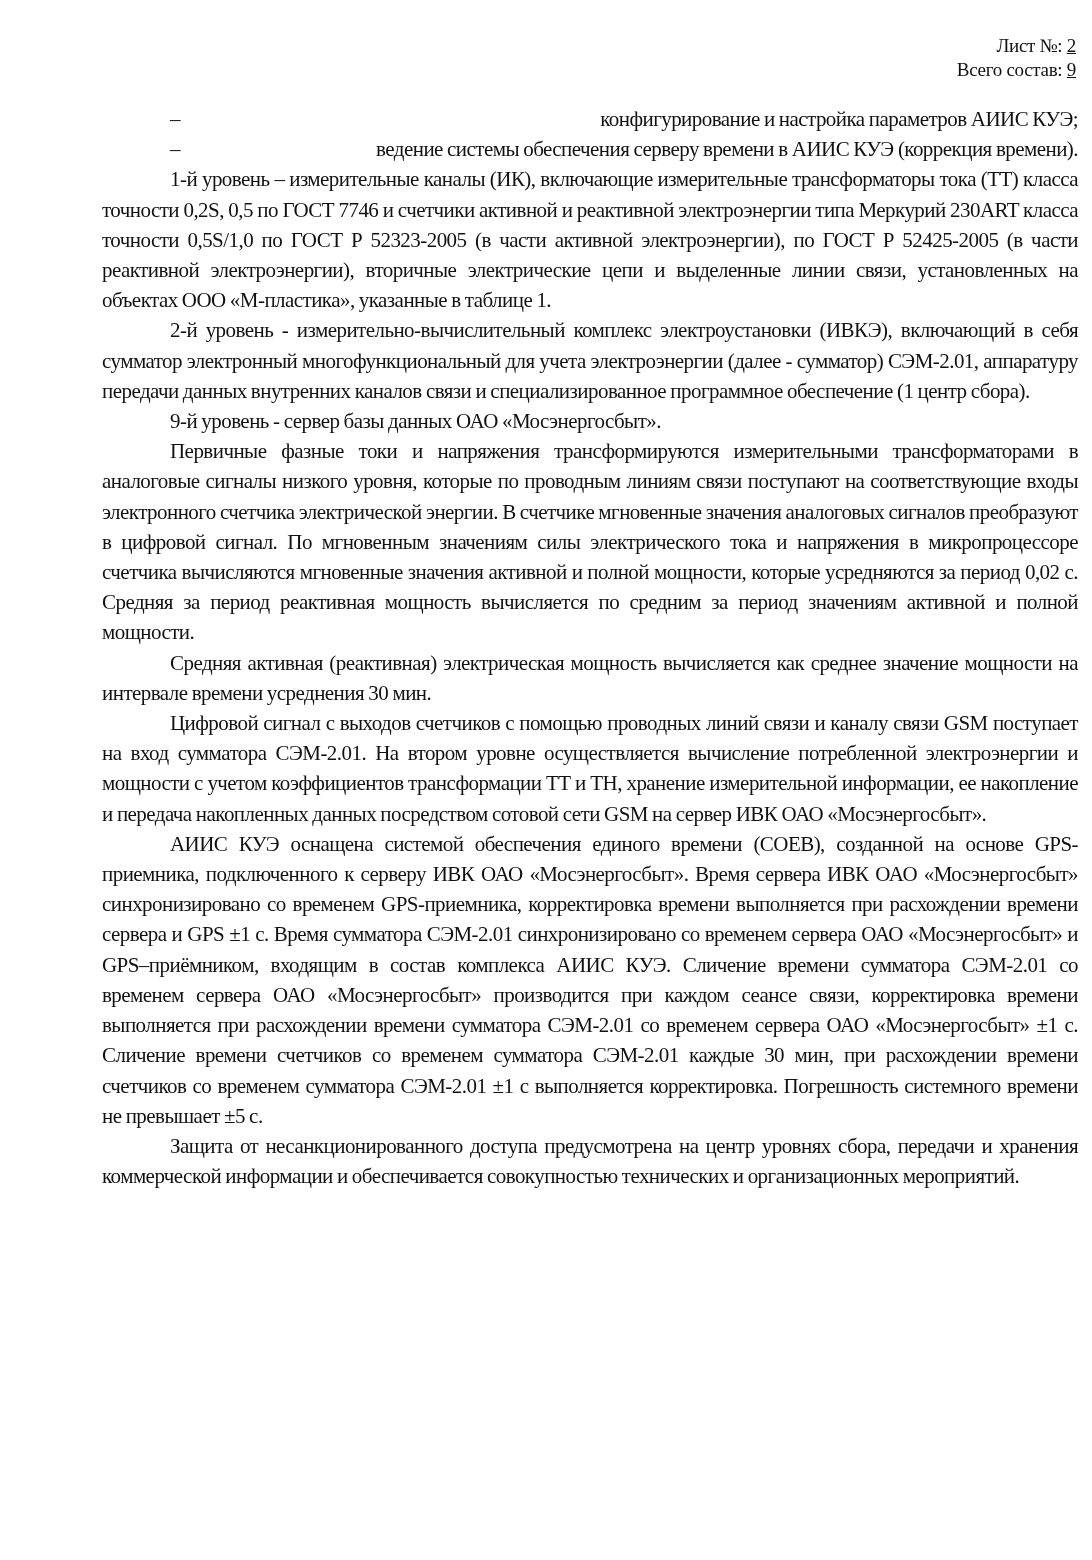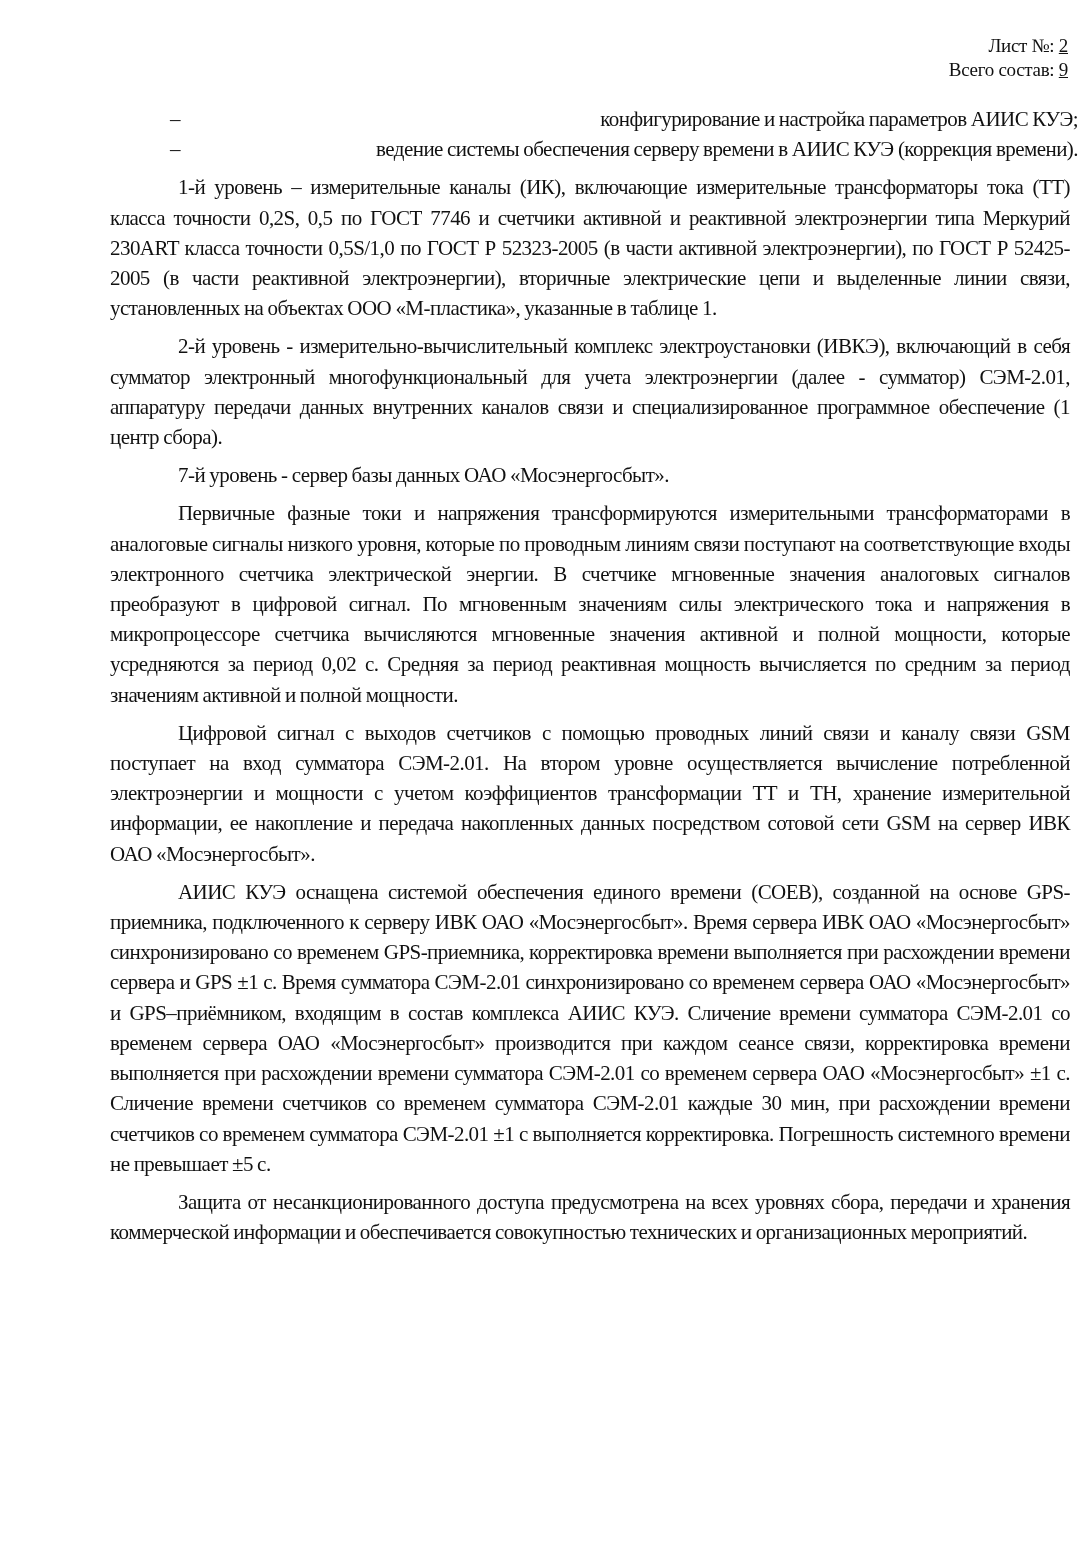--- a/index.html
+++ b/index.html
@@ -7,21 +7,21 @@
       width: 1092px;
       height: 1560px;
       position: relative;
       overflow: hidden;
       font-family: "Liberation Serif", "DejaVu Serif", serif;
       color: #111111;
     }
     .sheet-info {
       position: absolute;
       top: 34px;
-      right: 24px;
+      right: 16px;
       text-align: right;
       font-size: 19px;
       line-height: 24px;
       letter-spacing: -0.3px;
     }
     .sheet-info .num { text-decoration: underline; }
     .content {
       position: absolute;
       left: 102px;
       top: 104px;
@@ -41,21 +41,21 @@
       left: 68px;
       top: 0;
     }
     .bullet .btext {
       display: block;
       padding-left: 34px;
       text-align: right;
     }
     .plain-indent { margin: 0; padding-left: 68px; }
     p.para {
-      margin: 8px;
+      margin: 0;
       text-indent: 68px;
       text-align: justify;
     }
   </style>
 </head>
 <body>
 
 <div class="sheet-info">
   <div>
     <span>Лист №:</span>
@@ -71,18 +71,19 @@
   <div class="bullet">
     <span class="dash">–</span>
     <span class="btext">конфигурирование и настройка параметров АИИС КУЭ;</span>
   </div>
   <div class="bullet">
     <span class="dash">–</span>
     <span class="btext">ведение системы обеспечения серверу времени в АИИС КУЭ (коррекция времени).</span>
   </div>
   <p class="para">1-й уровень – измерительные каналы (ИК), включающие измерительные трансформаторы тока (ТТ) класса точности 0,2S, 0,5 по ГОСТ 7746 и счетчики активной и реактивной электроэнергии типа Меркурий 230ART класса точности 0,5S/1,0 по ГОСТ Р 52323-2005 (в части активной электроэнергии), по ГОСТ Р 52425-2005 (в части реактивной электроэнергии), вторичные электрические цепи и выделенные линии связи, установленных на объектах ООО «М-пластика», указанные в таблице 1.</p>
   <p class="para">2-й уровень - измерительно-вычислительный комплекс электроустановки (ИВКЭ), включающий в себя сумматор электронный многофункциональный для учета электроэнергии (далее - сумматор) СЭМ-2.01, аппаратуру передачи данных внутренних каналов связи и специализированное программное обеспечение (1 центр сбора).</p>
-  <p class="para">7-й уровень - сервер базы данных ОАО «Мосэнергосбыт».</p>
+  <p class="para">9-й уровень - сервер базы данных ОАО «Мосэнергосбыт».</p>
   <p class="para">Первичные фазные токи и напряжения трансформируются измерительными трансформаторами в аналоговые сигналы низкого уровня, которые по проводным линиям связи поступают на соответствующие входы электронного счетчика электрической энергии. В счетчике мгновенные значения аналоговых сигналов преобразуют в цифровой сигнал. По мгновенным значениям силы электрического тока и напряжения в микропроцессоре счетчика вычисляются мгновенные значения активной и полной мощности, которые усредняются за период 0,02 с. Средняя за период реактивная мощность вычисляется по средним за период значениям активной и полной мощности.</p>
+  <p class="para">Средняя активная (реактивная) электрическая мощность вычисляется как среднее значение мощности на интервале времени усреднения 30 мин.</p>
   <p class="para">Цифровой сигнал с выходов счетчиков с помощью проводных линий связи и каналу связи GSM поступает на вход сумматора СЭМ-2.01. На втором уровне осуществляется вычисление потребленной электроэнергии и мощности с учетом коэффициентов трансформации ТТ и ТН, хранение измерительной информации, ее накопление и передача накопленных данных посредством сотовой сети GSM на сервер ИВК ОАО «Мосэнергосбыт».</p>
   <p class="para">АИИС КУЭ оснащена системой обеспечения единого времени (СОЕВ), созданной на основе GPS-приемника, подключенного к серверу ИВК ОАО «Мосэнергосбыт». Время сервера ИВК ОАО «Мосэнергосбыт» синхронизировано со временем GPS-приемника, корректировка времени выполняется при расхождении времени сервера и GPS ±1 с. Время сумматора СЭМ-2.01 синхронизировано со временем сервера ОАО «Мосэнергосбыт» и GPS–приёмником, входящим в состав комплекса АИИС КУЭ. Сличение времени сумматора СЭМ-2.01 со временем сервера ОАО «Мосэнергосбыт» производится при каждом сеансе связи, корректировка времени выполняется при расхождении времени сумматора СЭМ-2.01 со временем сервера ОАО «Мосэнергосбыт» ±1 с. Сличение времени счетчиков со временем сумматора СЭМ-2.01 каждые 30 мин, при расхождении времени счетчиков со временем сумматора СЭМ-2.01 ±1 с выполняется корректировка. Погрешность системного времени не превышает ±5 с.</p>
-  <p class="para">Защита от несанкционированного доступа предусмотрена на всех уровнях сбора, передачи и хранения коммерческой информации и обеспечивается совокупностью технических и организационных мероприятий.</p>
+  <p class="para">Защита от несанкционированного доступа предусмотрена на центр уровнях сбора, передачи и хранения коммерческой информации и обеспечивается совокупностью технических и организационных мероприятий.</p>
 </div>
 
 </body></html>

